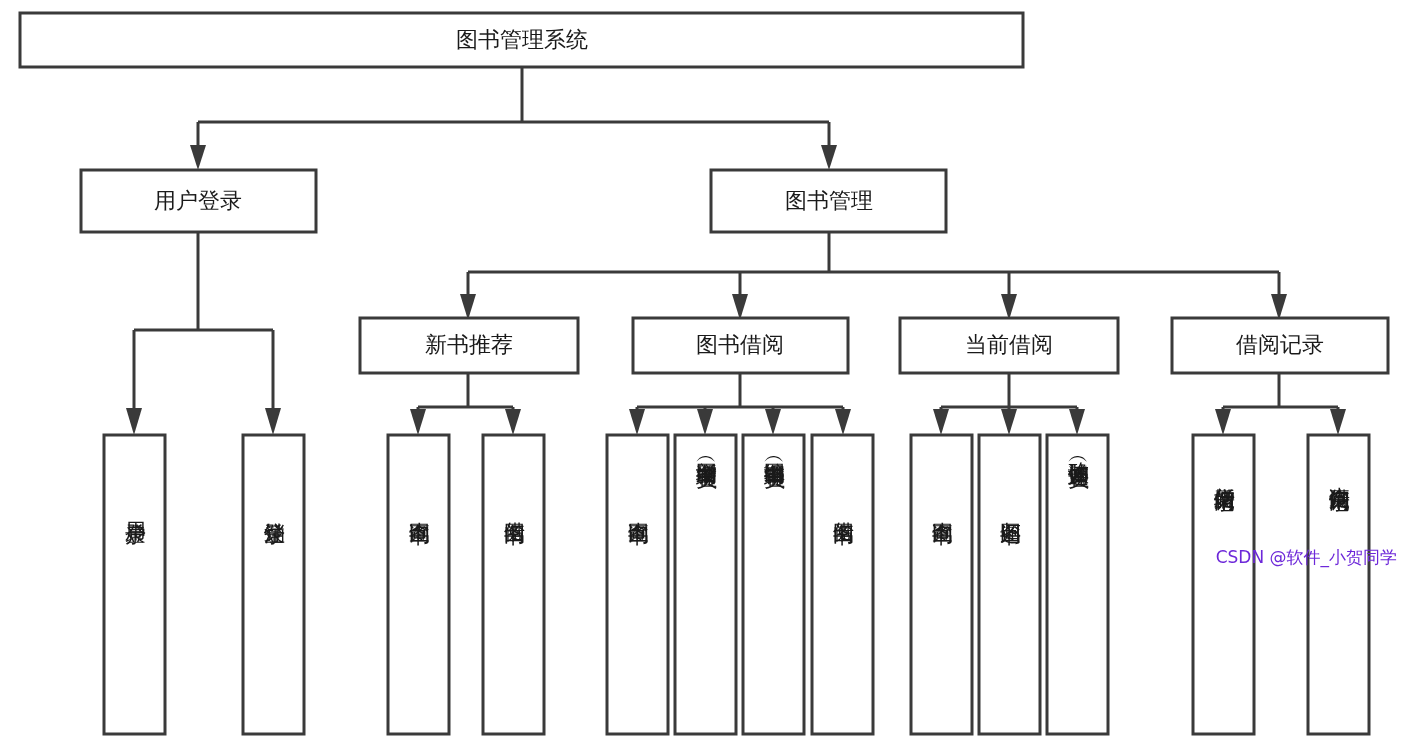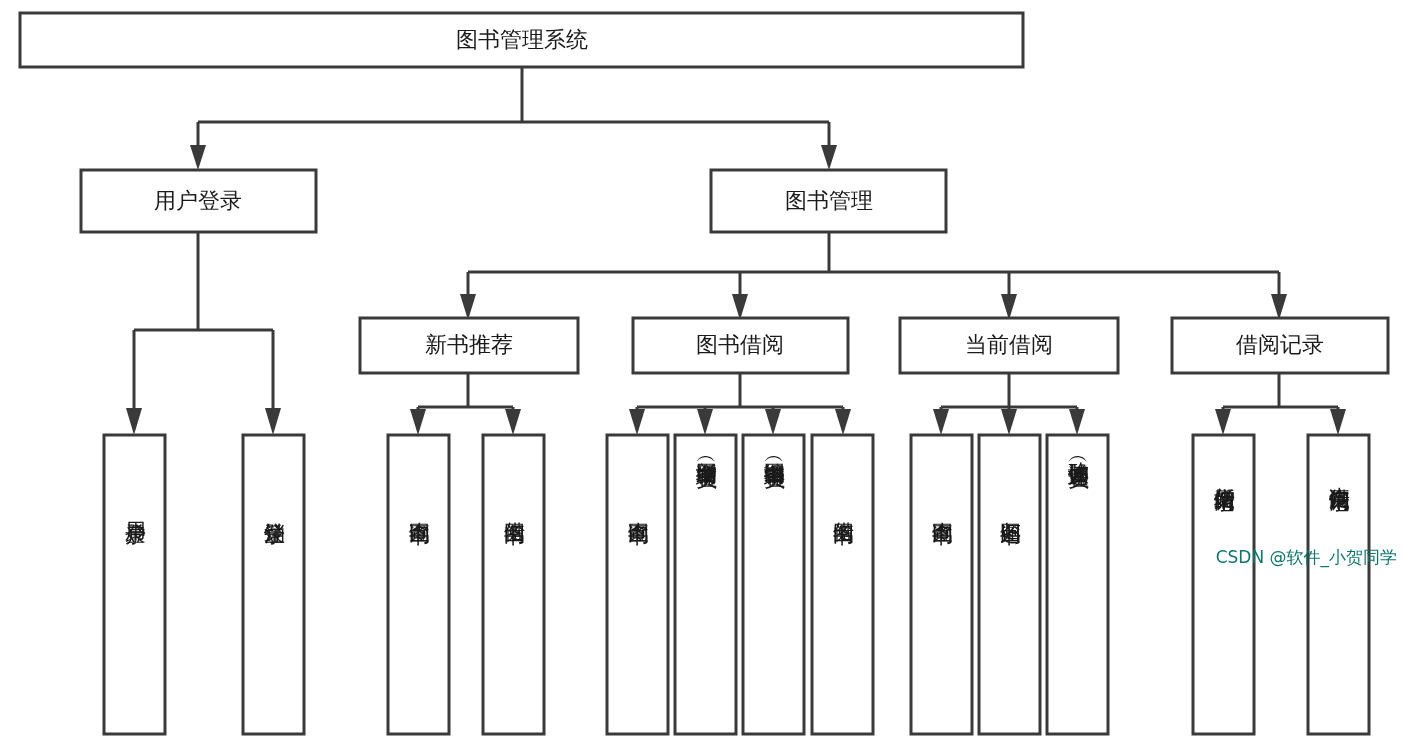--- a/index.html
+++ b/index.html
@@ -62,21 +62,21 @@
     justify-content: flex-start;
     white-space: nowrap;
     pointer-events: none;
   }
   .watermark {
     position: absolute;
     right: 8px;
     bottom: 6px;
     font-family: "DejaVu Sans", "Liberation Sans", sans-serif;
     font-size: 17px;
-    color: #0f766e;
+    color: #6d28d9;
     white-space: nowrap;
   }
 </style>
 </head>
 <body>
 
 <div id="diagram-root">
 
   <svg id="flow" viewBox="0 0 1405 747" xmlns="http://www.w3.org/2000/svg">
 

